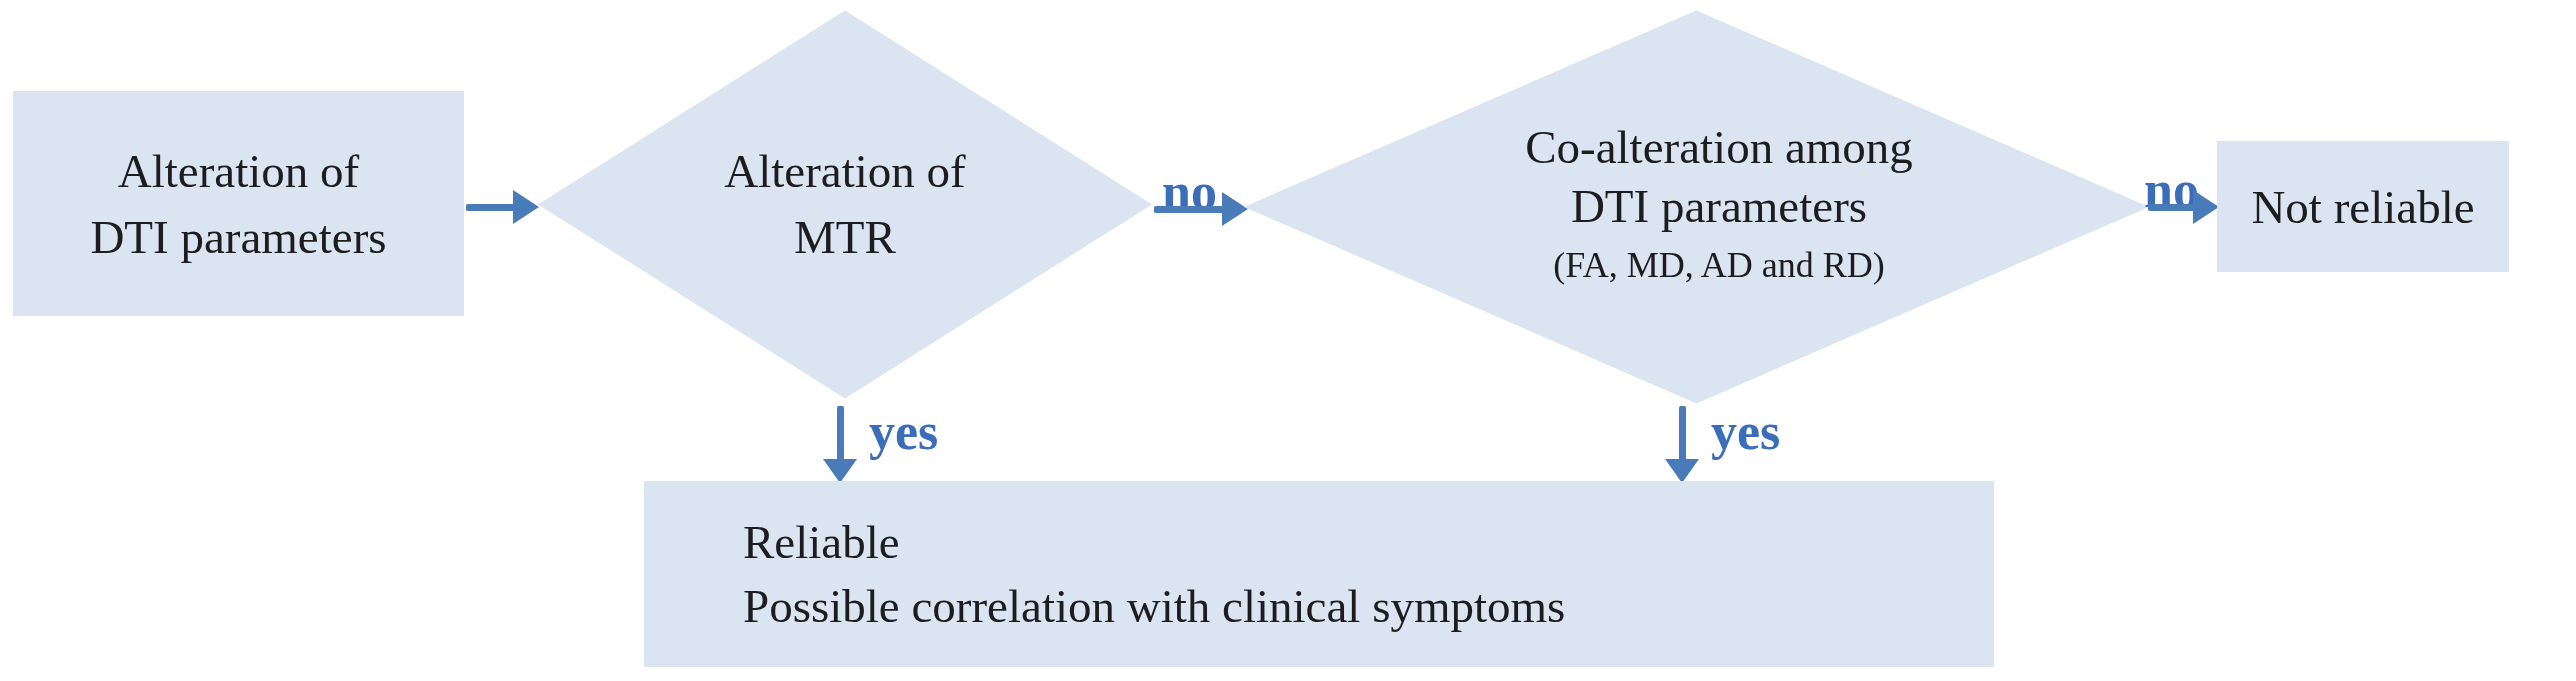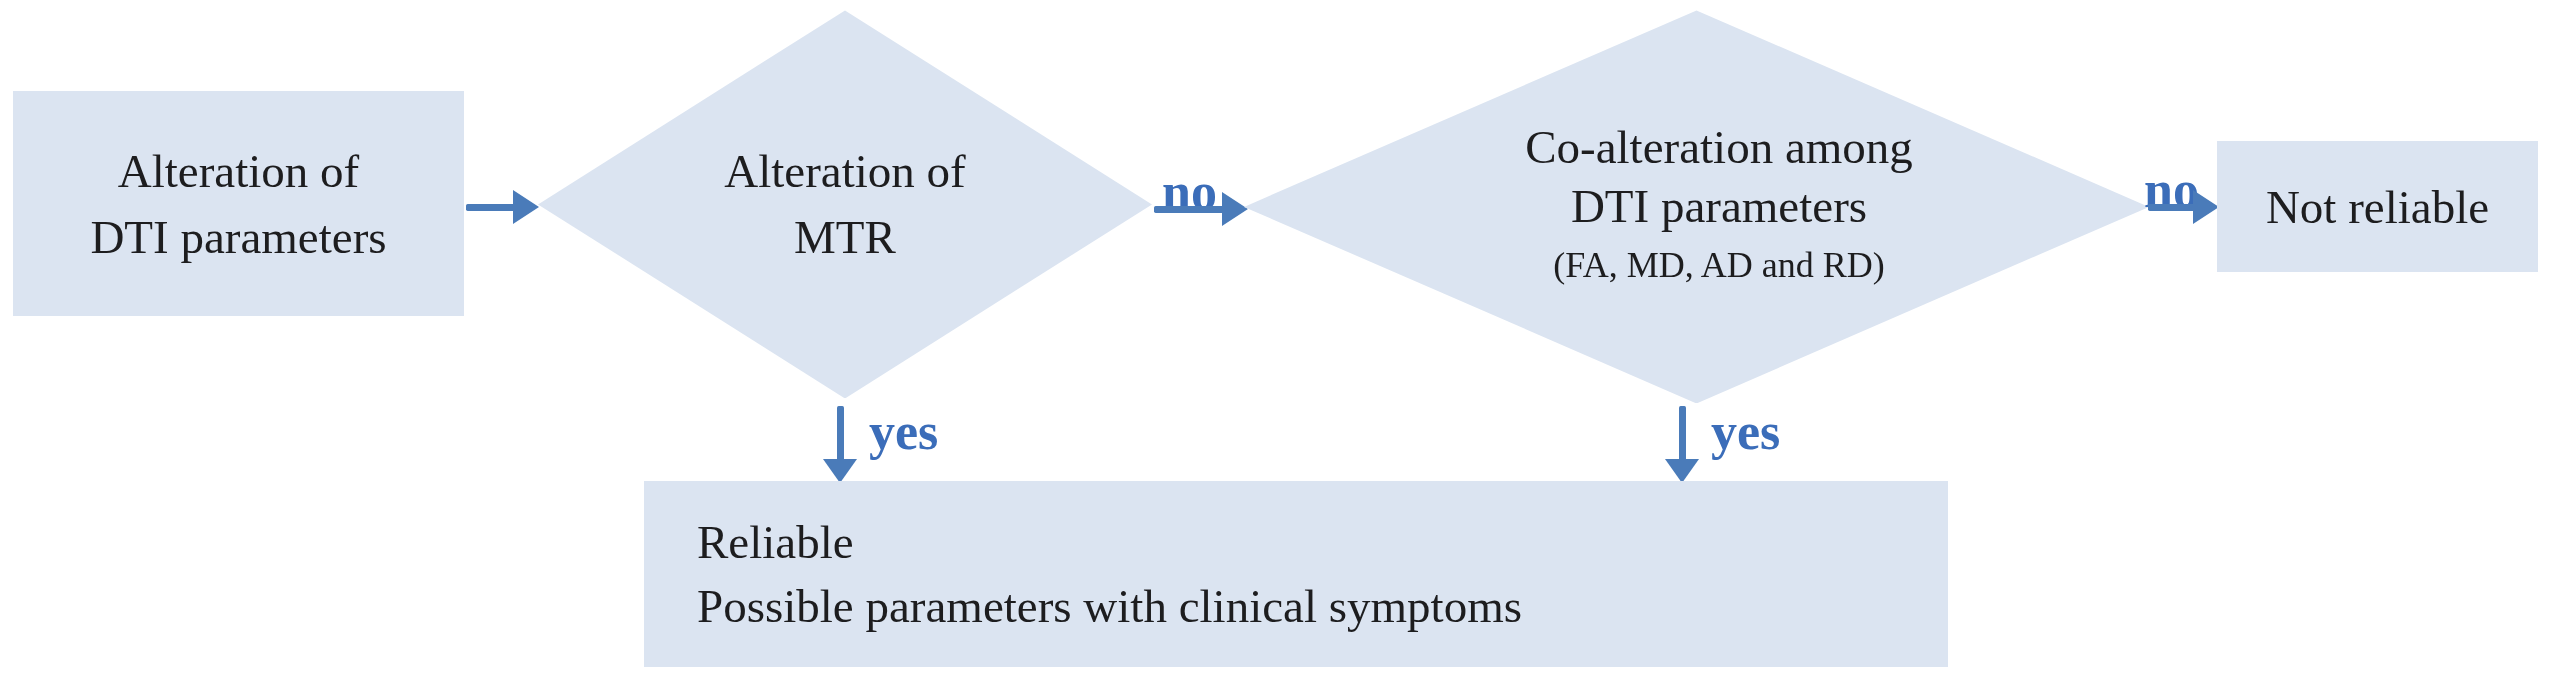--- a/index.html
+++ b/index.html
@@ -38,26 +38,26 @@
   }
 
   .diamond {
     clip-path: polygon(50% 0, 100% 50%, 50% 100%, 0 50%);
   }
 
   #start-box      { left: 13px;   top: 91px; width: 451px;  height: 225px; }
   #mtr-diamond    { left: 538px;  top: 10.4px;  width: 614px;  height: 388px; }
   #coalt-diamond  { left: 1244px; top: 10.4px;  width: 905px; height: 393px; }
   #coalt-diamond .node-line { line-height: 59px; margin-left: 45px; }
-  #not-reliable-box { left: 2217px; top: 141px; width: 321px; height: 131px; }
+  #not-reliable-box { left: 2217px; top: 141px; width: 292px; height: 131px; }
   #reliable-box {
     left: 644px; top: 481px; width: 1366px; height: 186px;
     align-items: flex-start;
     text-align: right;
-    padding-left: 53px;
+    padding-left: 99px;
     width: 1251px; 
   }
   #reliable-box .node-line { line-height: 64px; }
 
   
   .h-arrow { position: absolute; height: 38px; }
   .h-arrow .shaft {
     position: absolute;
     left: 0; right: 22.6px; top: 15.7px; height: 7px;
     background: var(--arrow, #4a7bb9);
@@ -158,17 +158,17 @@
   <div class="edge-label" id="label-yes-1">yes</div>
 
   <div class="v-arrow" id="arrow-coalt-to-reliable">
     <div class="shaft"></div>
     <div class="head"></div>
   </div>
   <div class="edge-label" id="label-yes-2">yes</div>
 
   <div class="node" id="reliable-box">
     <div class="node-line">Reliable</div>
-    <div class="node-line">Possible parameters with clinical symptoms</div>
+    <div class="node-line">Possible correlation with clinical symptoms</div>
   </div>
 
 </div>
 
 
 </body></html>

